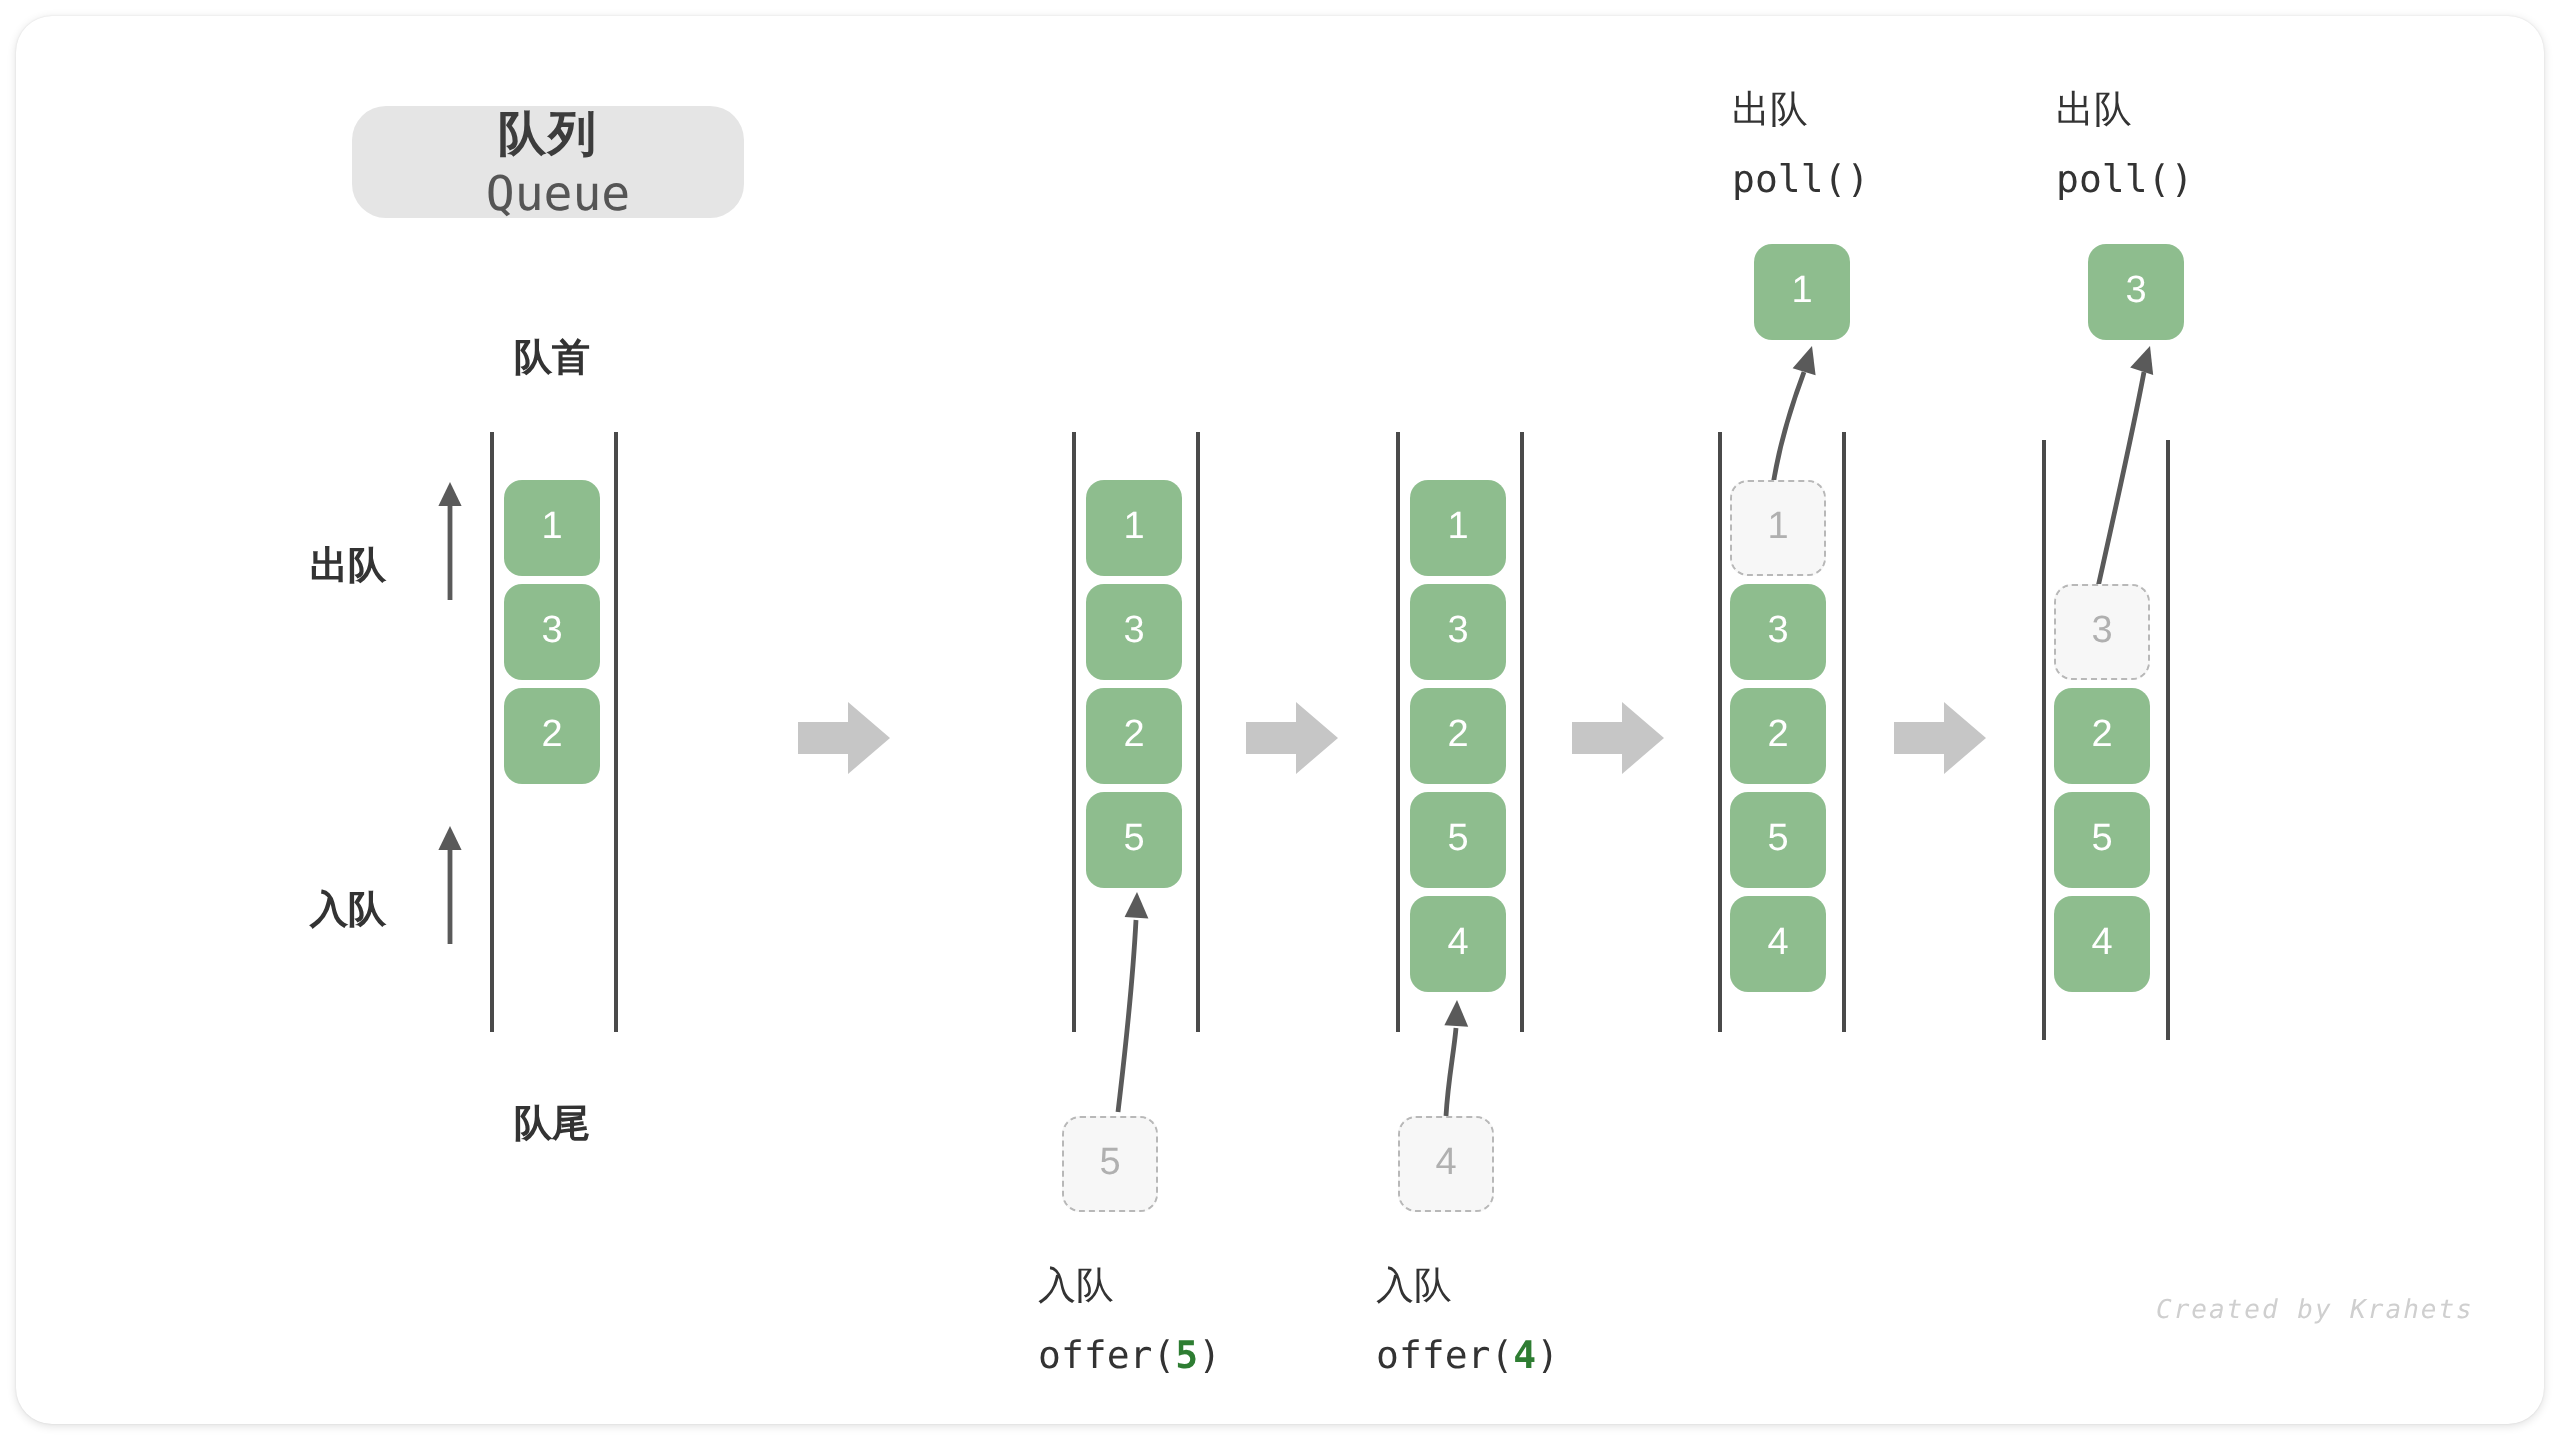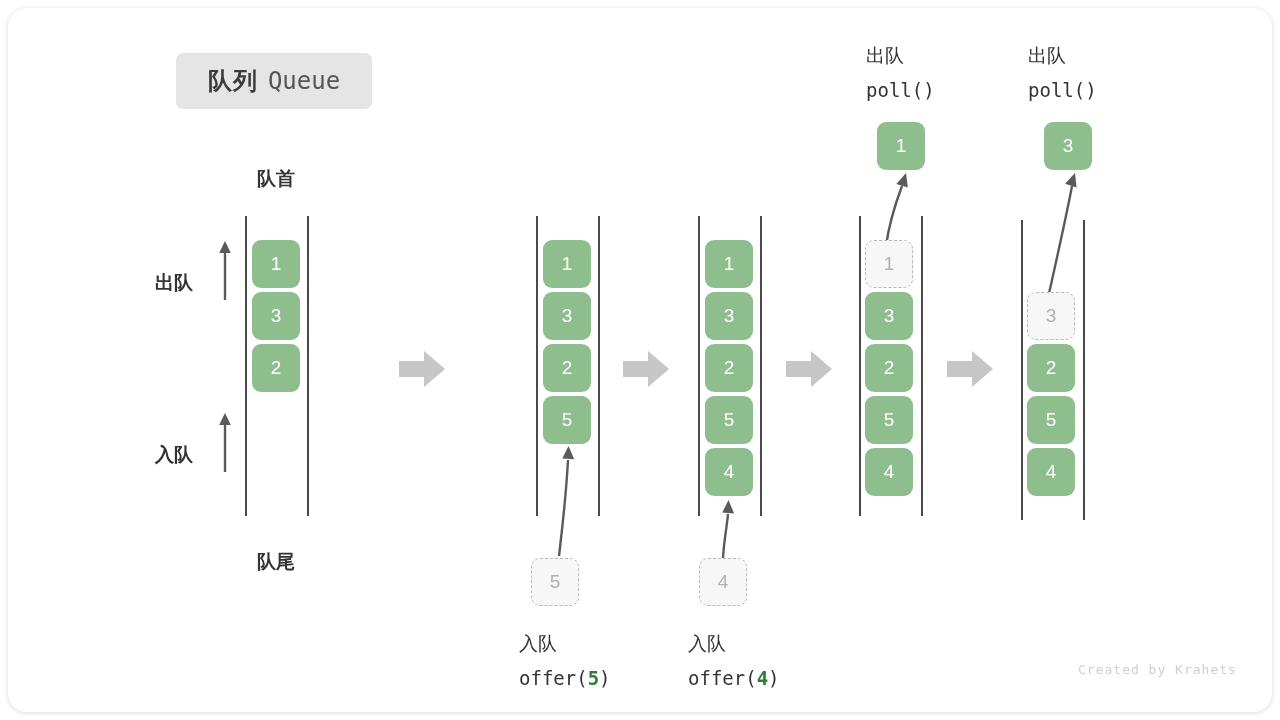--- a/index.html
+++ b/index.html
@@ -7,21 +7,21 @@
        font-family:"Liberation Sans","DejaVu Sans",sans-serif;}
 
   #card{position:absolute;left:8px;top:8px;width:1264px;height:704px;
         background:#ffffff;border-radius:18px;
         box-shadow:0 1px 5px rgba(0,0,0,0.13),0 0 1px rgba(0,0,0,0.10);}
 
   .abs{position:absolute;}
 
   
   #title-badge{left:168px;top:45px;width:196px;height:56px;background:#e5e5e5;
-               border-radius:7px;display:flex;align-items:center;justify-content:center;}
+               border-radius:17px;display:flex;align-items:center;justify-content:center;flex-direction:column;}
   #title-badge .cn{font-size:24px;font-weight:bold;color:#3c3c3c;letter-spacing:1px;}
   #title-badge .en{font-size:24px;color:#555;margin-left:10px;
                    font-family:"DejaVu Sans Mono","Liberation Mono",monospace;}
 
   
   .cnlabel{font-size:19px;font-weight:bold;color:#333;white-space:nowrap;}
   .oplabel{font-size:19px;color:#333;white-space:nowrap;line-height:35px;
            font-family:"DejaVu Sans Mono","Liberation Mono",monospace;}
   .oplabel .cn{font-family:"Liberation Sans","DejaVu Sans",sans-serif;font-weight:normal;}
   .oplabel .num{color:#2e7d32;font-weight:bold;}
@@ -157,15 +157,15 @@
     <polygon points="37,7 27.1,17.8 38.6,21.5" fill="#5a5a5a"></polygon>
   </svg>
 
   <div class="abs rail" style="left:1013px;top:212px;height:300px;"></div>
   <div class="abs rail" style="left:1075px;top:212px;height:300px;"></div>
   <div class="abs ghost" style="left:1019px;top:284px;">3</div>
   <div class="abs box" style="left:1019px;top:336px;">2</div>
   <div class="abs box" style="left:1019px;top:388px;">5</div>
   <div class="abs box" style="left:1019px;top:440px;">4</div>
 
-  <div class="abs footer" style="left:1070px;top:654px;">Created by Krahets</div>
+  <div class="abs footer" style="left:1070px;top:640px;font-style:italic;">Created by Krahets</div>
 
 </div>
 
 </body></html>

